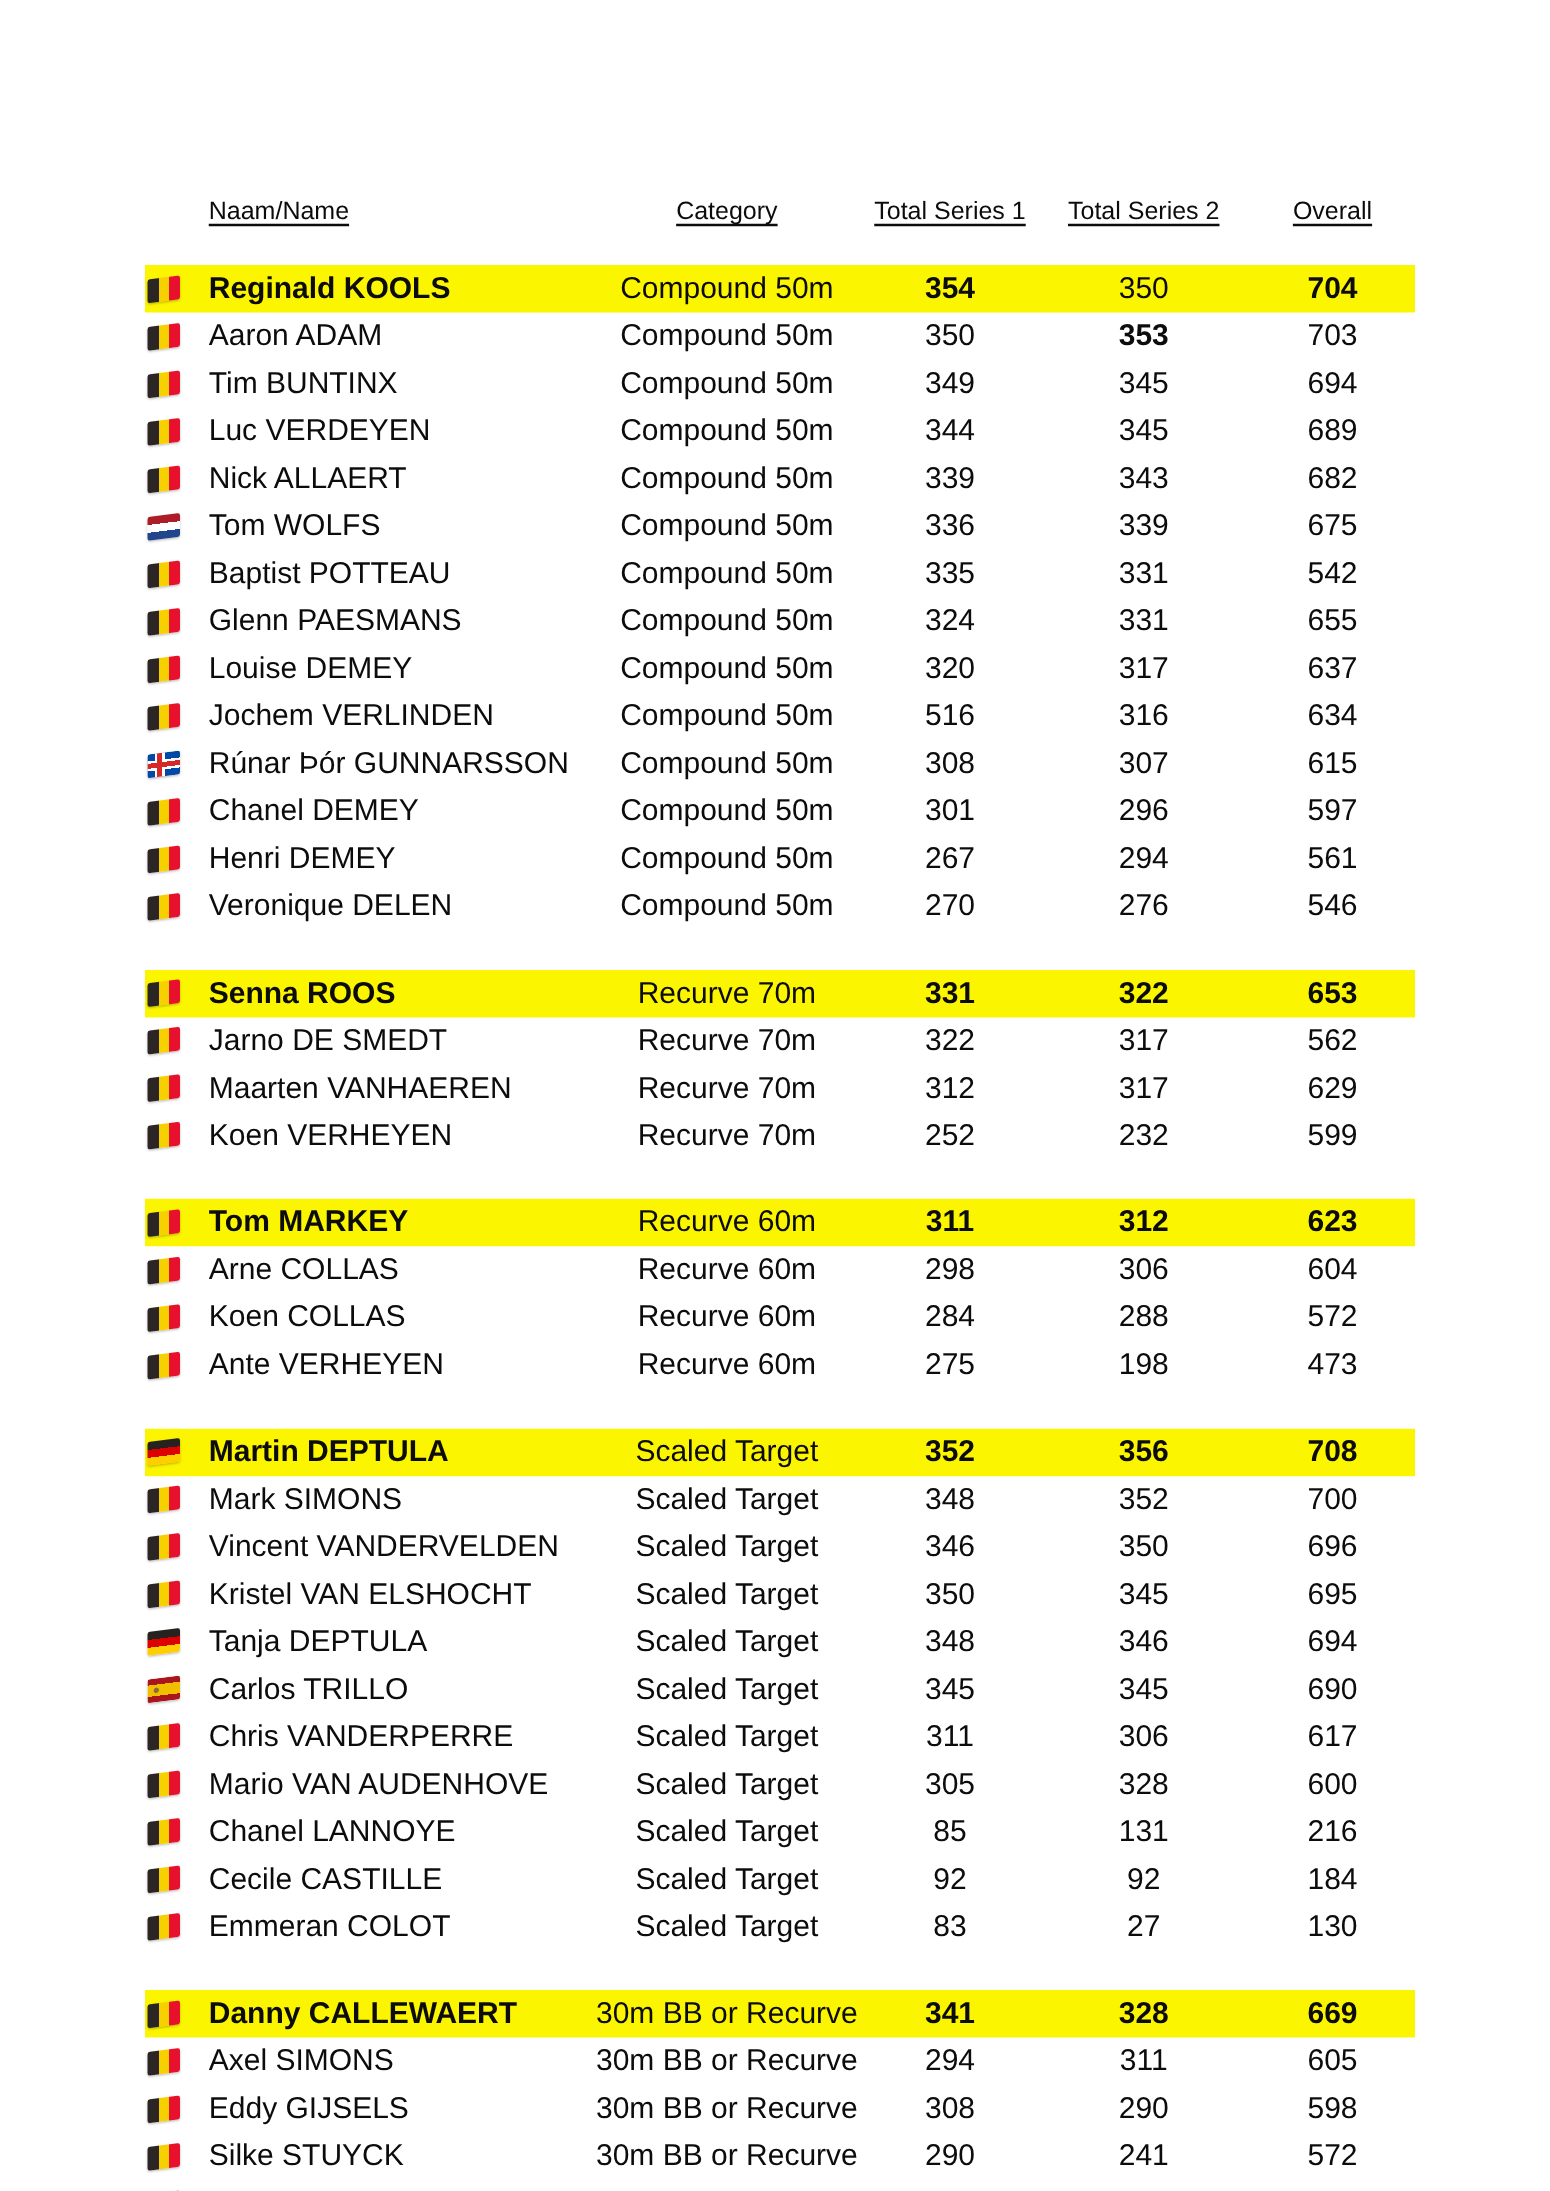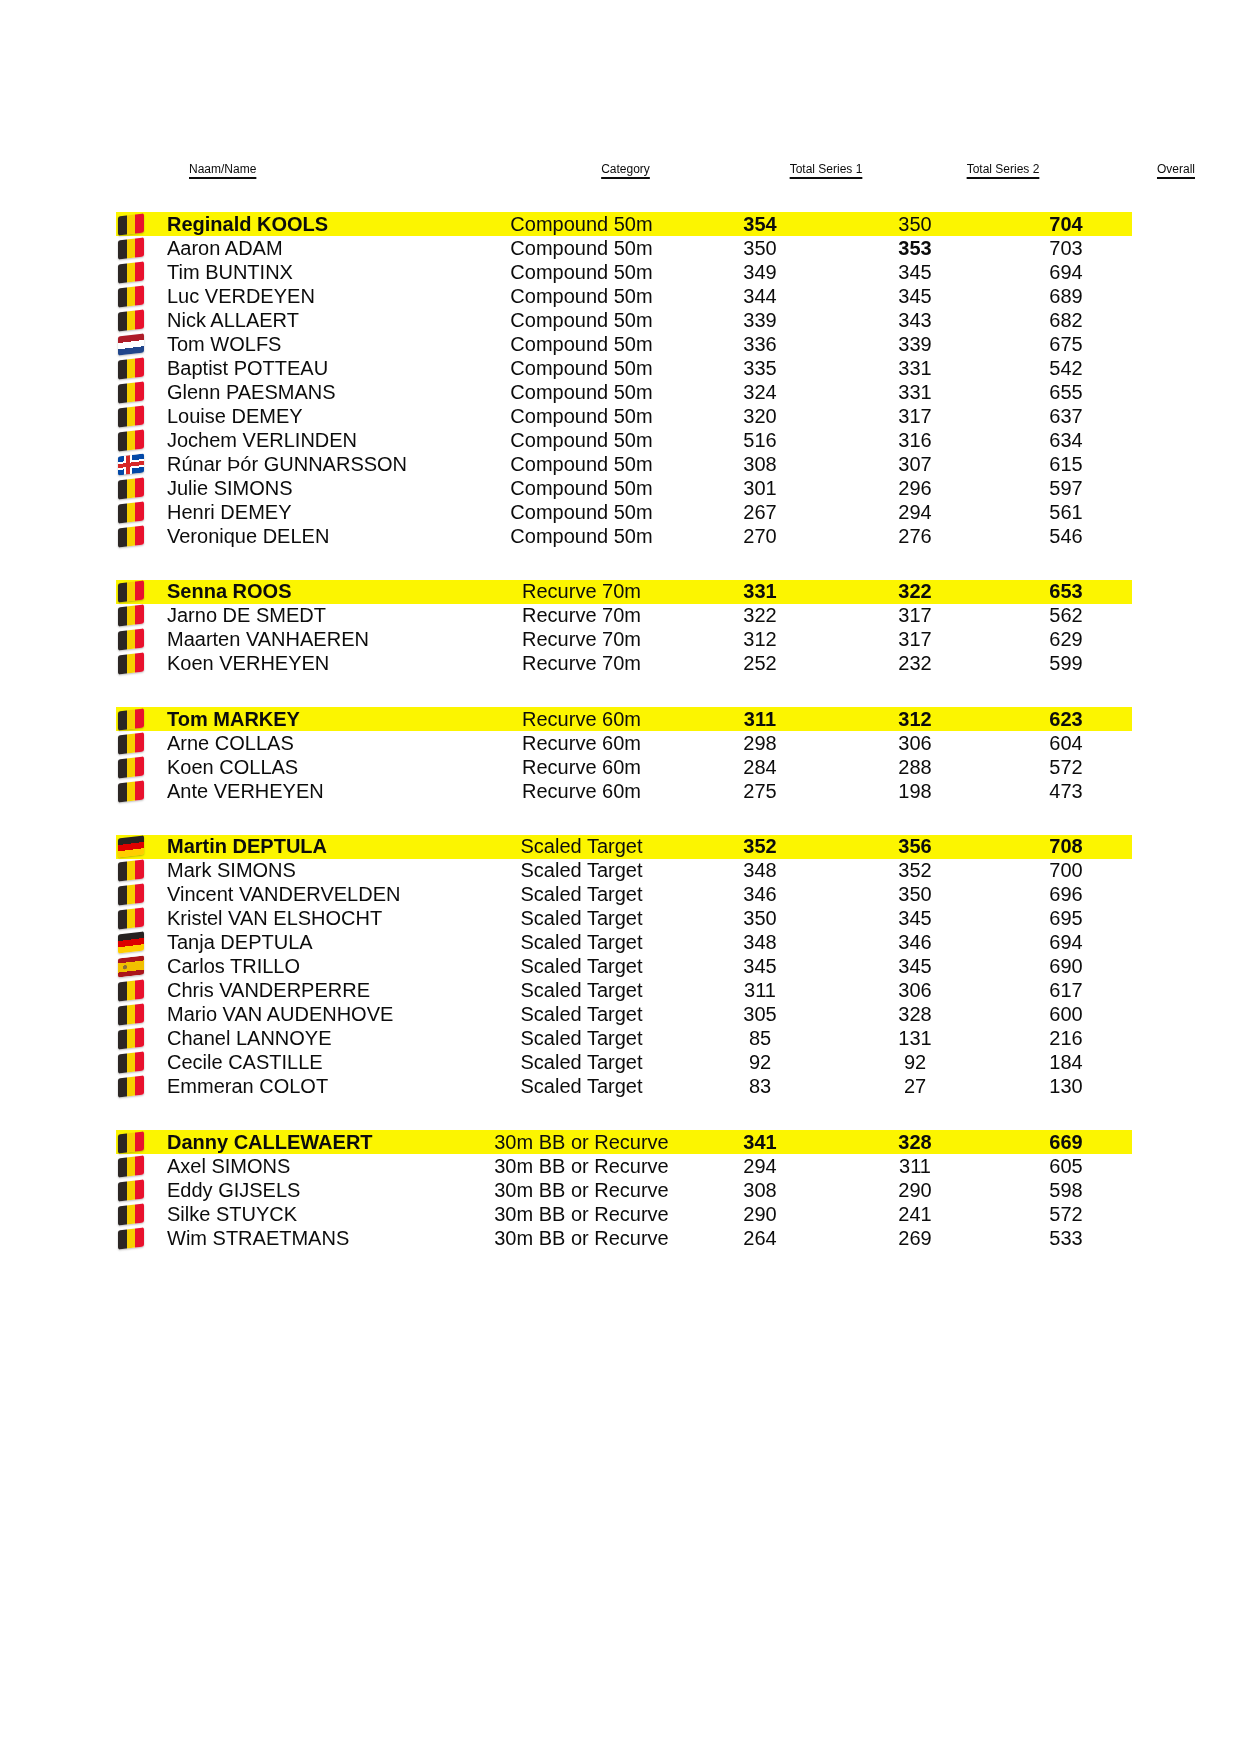--- a/index.html
+++ b/index.html
@@ -4,33 +4,33 @@
 <style>
   html,body{margin:0;padding:0;background:#ffffff;}
   body{
     width:1240px;height:1753px;position:relative;overflow:hidden;
     font-family:"Liberation Sans","DejaVu Sans",sans-serif;
     color:#0c0c0c;
   }
   .table-head{
     position:absolute;left:116px;top:154px;width:1016px;
     display:grid;grid-template-columns:40px 317px 217px 140px 170px 132px;
-    line-height:31.5px;font-size:12px;gap:22px;
+    line-height:31.5px;font-size:20px;
   }
   .table-head .hd{
     text-decoration:underline;
     text-decoration-thickness:1.5px;
     text-underline-offset:4px;
     white-space:pre;
   }
   .table-body{position:absolute;left:116px;top:212px;width:1016px;}
   .group{margin-bottom:31.5px;}
   .row{
     display:grid;grid-template-columns:40px 317px 217px 140px 170px 132px;
-    height:24px;align-items:center;font-size:20px;
+    height:38px;align-items:center;font-size:24px;
   }
   .row.hl{background:var(--hl,#fcf500);}
   .cell-flag{display:flex;align-items:center;height:100%;}
   .cell-name{padding-left:11px;white-space:nowrap;}
   .cell-cat{white-space:nowrap;text-align:center;}
   .cell-num{text-align:center;}
   .b{font-weight:bold;}
   .flag{
     display:inline-block;width:26px;height:19px;margin-left:2px;
     border-radius:2px;transform:skewY(-7deg);
@@ -174,21 +174,21 @@
         <div class="cell-name">Rúnar Þór GUNNARSSON</div>
         <div class="cell-cat">Compound 50m</div>
         <div class="cell-num">308</div>
         <div class="cell-num">307</div>
         <div class="cell-num">615</div>
       </div>
       <div class="row">
         <div class="cell-flag">
           <div class="flag flag-be"></div>
         </div>
-        <div class="cell-name">Julie SIMONS</div>
+        <div class="cell-name">Chanel DEMEY</div>
         <div class="cell-cat">Compound 50m</div>
         <div class="cell-num">301</div>
         <div class="cell-num">296</div>
         <div class="cell-num">597</div>
       </div>
       <div class="row">
         <div class="cell-flag">
           <div class="flag flag-be"></div>
         </div>
         <div class="cell-name">Henri DEMEY</div>

